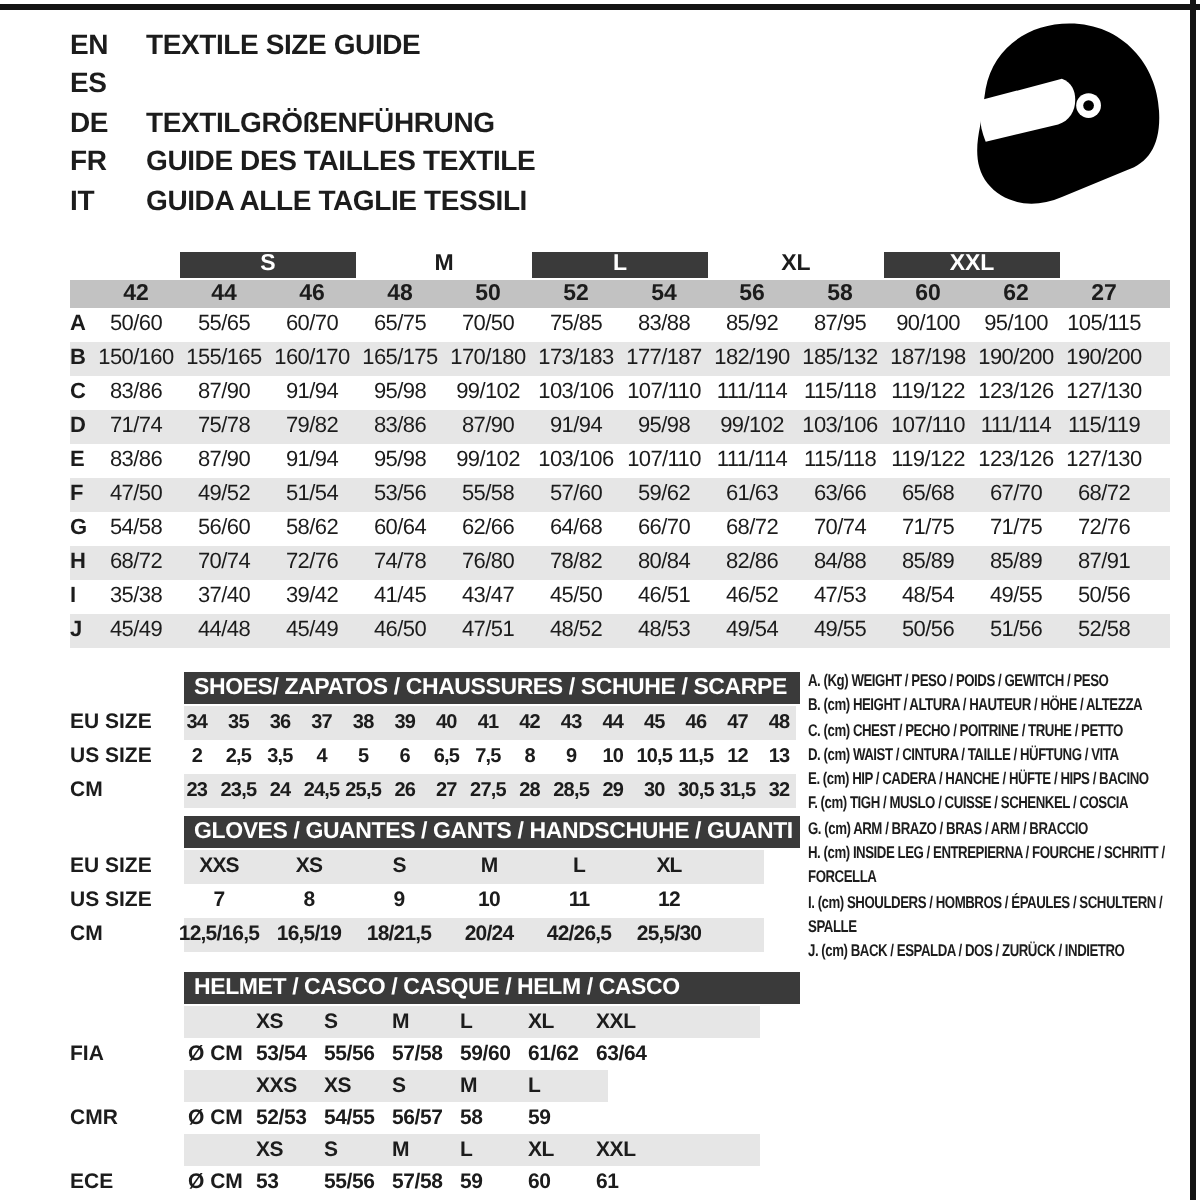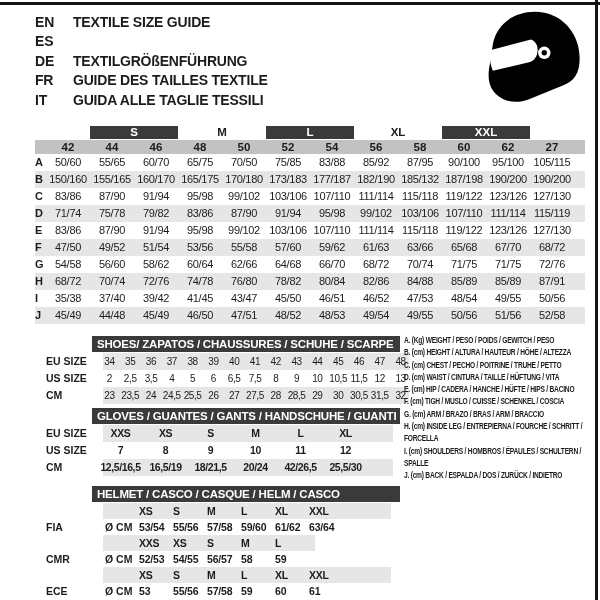--- a/index.html
+++ b/index.html
@@ -29,26 +29,26 @@
   .m-row{display:flex;height:17px;line-height:17px;width:100%;}
   .m-row.striped{background:#e6e6e6;}
   .m-label{width:11px;font-weight:bold;font-size:11px;}
   .m-val{width:44px;text-align:center;font-size:11px;letter-spacing:-0.3px;}
 
   
   .bt{position:absolute;left:35px;width:380px;}
   .bt-bar{position:absolute;left:57px;top:0;width:308px;height:16px;background:#3a3a3a;color:#fff;
           font-size:11.5px;font-weight:bold;line-height:16px;padding-left:5px;box-sizing:border-box;letter-spacing:-0.2px;}
   .bt-rows{position:absolute;left:0;top:17px;width:380px;}
-  .bt-row{position:relative;height:17px;line-height:17px;margin-left:11px;}
+  .bt-row{position:relative;height:17px;line-height:17px;}
   .bt-label{position:absolute;left:0;font-size:10.5px;font-weight:bold;}
   .cells{position:absolute;top:0;display:flex;height:100%;}
   .shoe-cells{left:53px;width:312px;}
   .shoe-band{position:absolute;left:57px;top:0;height:100%;width:306px;background:#e6e6e6;}
-  .s-cell{width:20.8px;text-align:center;font-size:10px;font-weight:normal;letter-spacing:-0.4px;}
+  .s-cell{width:20.8px;text-align:center;font-size:10px;font-weight:bold;letter-spacing:-0.4px;}
   .glove-cells{left:52px;width:280px;}
   .glove-band{position:absolute;left:57px;top:0;height:100%;width:290px;background:#e6e6e6;}
   .g-cell{width:45px;text-align:center;font-size:10.5px;font-weight:bold;letter-spacing:-0.4px;}
   #helmet-table .bt-row{height:16px;line-height:16px;}
   .h-band{position:absolute;left:57px;top:0;height:16px;background:#e6e6e6;}
   .h-cells{left:93px;}
   .h-cell{width:34px;text-align:left;font-size:10.5px;font-weight:bold;letter-spacing:-0.2px;}
   .h-unit{position:absolute;left:59px;font-size:10.5px;font-weight:bold;}
 
   

